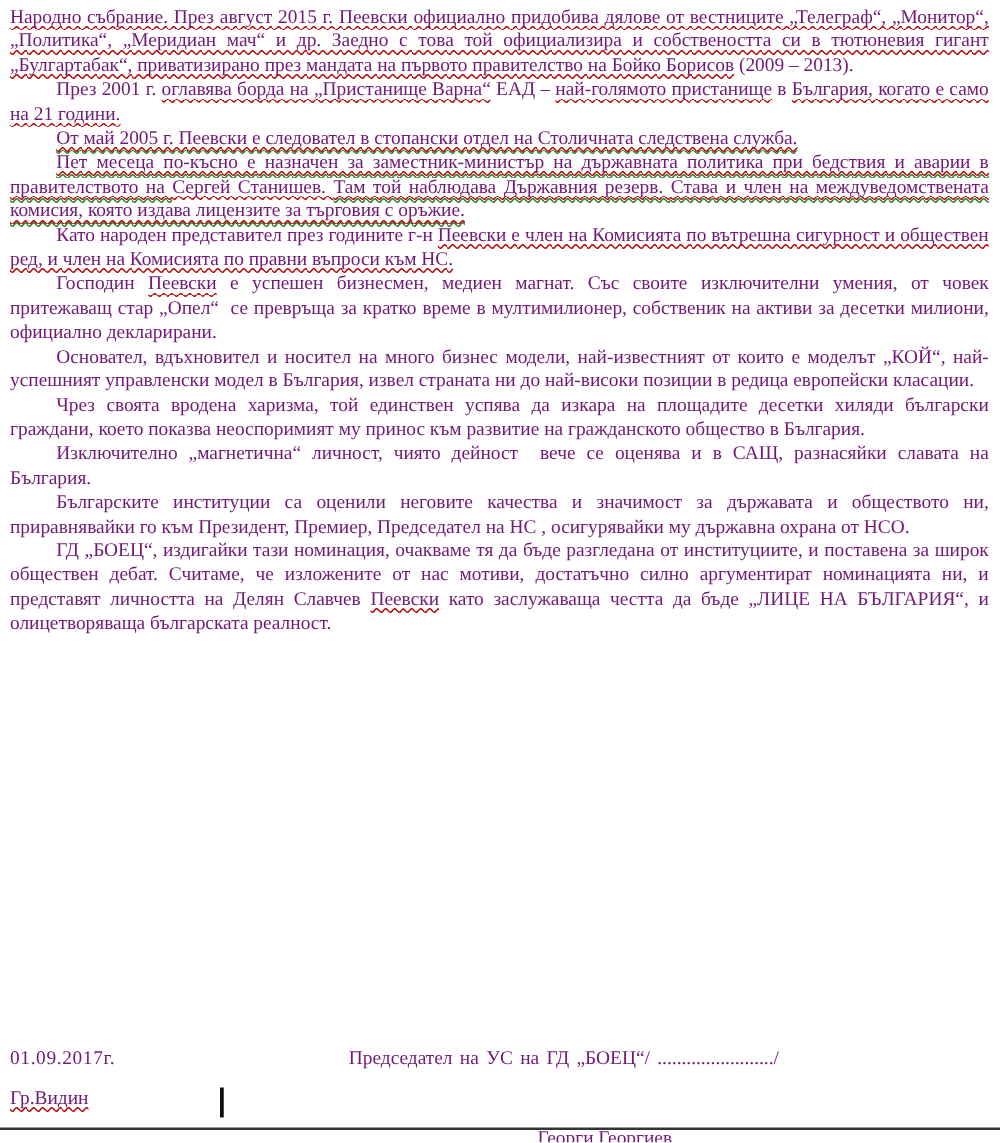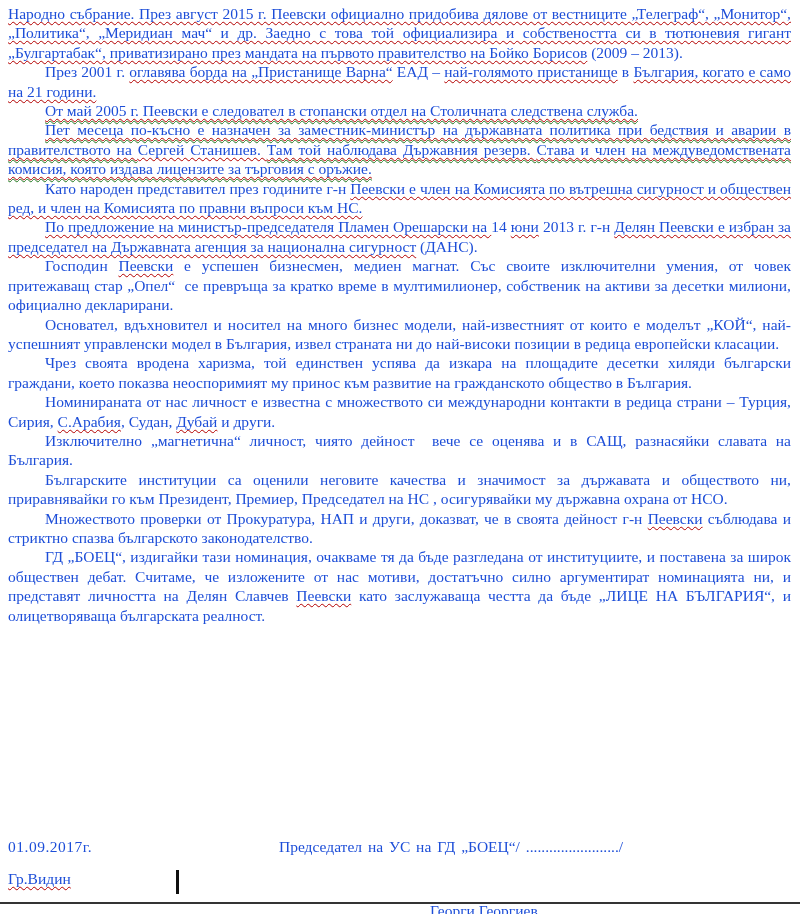--- a/index.html
+++ b/index.html
@@ -3,21 +3,21 @@
 <meta charset="utf-8">
 <style>
   html, body { margin: 0; padding: 0; background: #ffffff; }
   .page {
     position: relative;
     width: 800px;
     height: 914px;
     background: #ffffff;
     overflow: hidden;
     font-family: "Liberation Serif", "DejaVu Serif", serif;
-    color: #1d4ed8;
+    color: #701a75;
   }
   .doc-body {
     position: absolute;
     left: 8px;
     top: 4px;
     width: 783px;
     font-size: 15.5px;
     line-height: 19.4px;
     text-align: justify;
   }
@@ -69,28 +69,25 @@
 </head>
 <body>
 
 <div class="page">
   <div class="doc-body">
       <p class="para no-indent"><span class="u-red">Народно събрание. През август 2015 г. Пеевски официално придобива дялове от вестниците „Телеграф“, „Монитор“, „Политика“, „Меридиан мач“ и др. Заедно с това той официализира и собствеността си в тютюневия гигант „Булгартабак“, приватизирано през мандата на първото правителство на Бойко Борисов</span><span> (2009 – 2013).</span></p>
       <p class="para"><span>През 2001 г. </span><span class="u-red">оглавява борда на „Пристанище Варна“</span><span> ЕАД – </span><span class="u-red">най-голямото пристанище</span><span> в </span><span class="u-red">България, когато е само на 21 години.</span></p>
       <p class="para"><span class="u-green"><span class="u-red">От май 2005 г. Пеевски е следовател в стопански отдел на Столичната следствена служба.</span></span></p>
       <p class="para"><span class="u-green"><span class="u-red">Пет месеца по-късно е назначен за заместник-министър на държавната политика при бедствия и аварии в правителството на </span></span><span class="u-red">Сергей Станишев. </span><span class="u-green"><span class="u-red">Там той наблюдава Държавния резерв. </span></span><span class="u-green"><span class="u-red">Става и член на междуведомствената комисия, която издава лицензите за търговия с оръжие.</span></span></p>
       <p class="para"><span>Като народен представител през годините г-н </span><span class="u-red">Пеевски е член на Комисията по вътрешна сигурност и обществен ред, и член на Комисията по правни въпроси към НС.</span></p>
-      <p class="para"><span class="u-red">По предложение на министър-председателя Пламен Орешарски на </span><span>14 </span><span class="u-red">юни</span><span> 2013 г. г-н </span><span class="u-red">Делян Пеевски е избран за председател на Държавната агенция за национална сигурност</span><span> (ДАНС).</span></p>
       <p class="para"><span>Господин </span><span class="u-red">Пеевски</span><span> е успешен бизнесмен, медиен магнат. Със своите изключителни умения, от човек притежаващ стар „Опел“&nbsp; се превръща за кратко време в мултимилионер, собственик на активи за десетки милиони, официално декларирани.</span></p>
       <p class="para"><span>Основател, вдъхновител и носител на много бизнес модели, най-известният от които е моделът „КОЙ“, най-успешният управленски модел в България, извел страната ни до най-високи позиции в редица европейски класации.</span></p>
       <p class="para"><span>Чрез своята вродена харизма, той единствен успява да изкара на площадите десетки хиляди български граждани, което показва неоспоримият му принос към развитие на гражданското общество в България.</span></p>
-      <p class="para"><span>Номинираната от нас личност е известна с множеството си международни контакти в редица страни – Турция, Сирия, </span><span class="u-red">С.Арабия</span><span>, Судан, </span><span class="u-red">Дубай</span><span> и други.</span></p>
       <p class="para"><span>Изключително „магнетична“ личност, чиято дейност&nbsp; вече се оценява и в САЩ, разнасяйки славата на България.</span></p>
       <p class="para"><span>Българските институции са оценили неговите качества и значимост за държавата и обществото ни, приравнявайки го към Президент, Премиер, Председател на НС , осигурявайки му държавна охрана от НСО.</span></p>
-      <p class="para"><span>Множеството проверки от Прокуратура, НАП и други, доказват, че в своята дейност г-н </span><span class="u-red">Пеевски</span><span> съблюдава и стриктно спазва българското законодателство.</span></p>
       <p class="para"><span>ГД „БОЕЦ“, издигайки тази номинация, очакваме тя да бъде разгледана от институциите, и поставена за широк обществен дебат. Считаме, че изложените от нас мотиви, достатъчно силно аргументират номинацията ни, и представят личността на Делян Славчев </span><span class="u-red">Пеевски</span><span> като заслужаваща честта да бъде „ЛИЦЕ НА БЪЛГАРИЯ“, и олицетворяваща българската реалност.</span></p>
     </div>
 
   <div class="footer-date">01.09.2017г.</div>
   <div class="footer-title">Председател на УС на ГД „БОЕЦ“/ ......................../</div>
   <div class="footer-city u-red">Гр.Видин</div>
   <div class="text-cursor"></div>
   <div class="footer-name">Георги Георгиев</div>
   <div class="page-edge"></div>
 </div>

